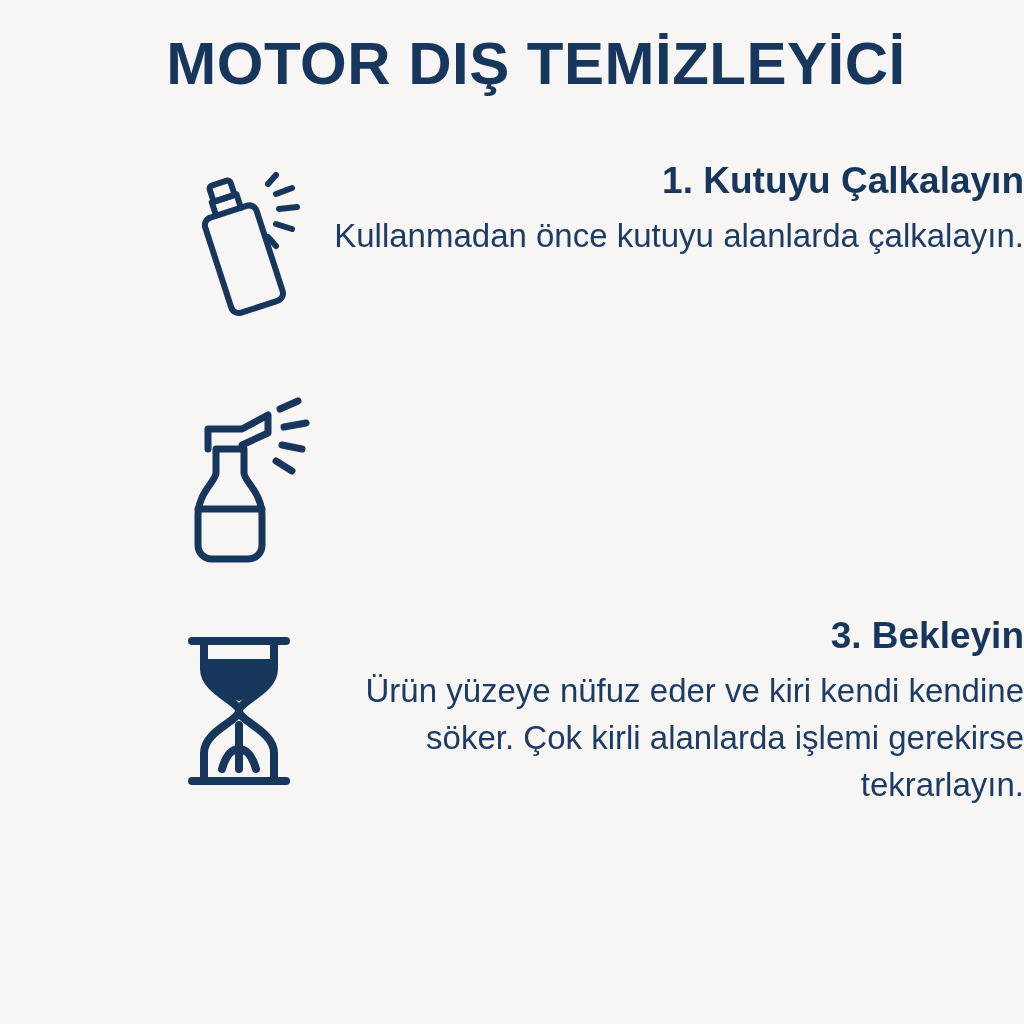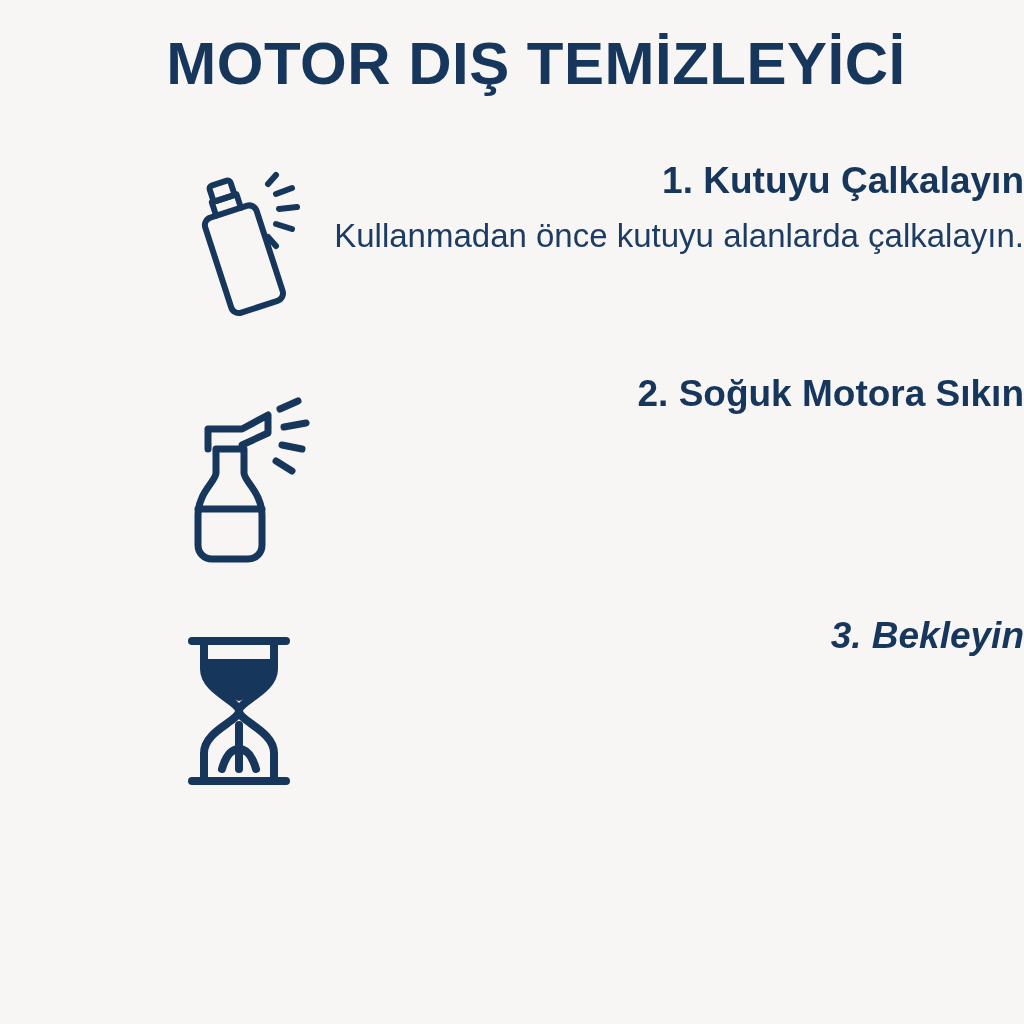--- a/index.html
+++ b/index.html
@@ -77,21 +77,21 @@
   .step-text {
     font-size: 33px;
     line-height: 47px;
     color: #1d3c63;
     margin: 0;
     font-weight: 400;
   }
 
   .step-1 .step-icon { padding-top: 4px; }
   .step-2 { margin-top: 30px; }
-  .step-3 { margin-top: 28px; font-style: italic; }
+  .step-3 { margin-top: 28px; }
   .step-2 .step-icon { padding-top: 18px; }
   .step-3 .step-icon { padding-top: 16px; }
 
   svg { display: block; }
 </style>
 </head>
 <body>
 
 <div class="page">
 
@@ -134,37 +134,37 @@
           </g>
           <g stroke="#17365c" stroke-width="7" stroke-linecap="round">
             <line x1="116" y1="20" x2="134" y2="12"></line>
             <line x1="120" y1="38" x2="142" y2="34"></line>
             <line x1="118" y1="56" x2="138" y2="60"></line>
             <line x1="112" y1="72" x2="128" y2="82"></line>
           </g>
         </svg>
       </div>
       <div class="step-body">
-        <p class="step-heading">2. Soğuk Motora Sıkın</p>
       </div>
     </div>
 
     <div class="step step-3">
       <div class="step-icon">
         <svg width="130" height="165" viewBox="0 0 130 165" aria-hidden="true">
           <g fill="none" stroke="#17365c" stroke-width="8" stroke-linejoin="round" stroke-linecap="round">
             <line x1="18" y1="12" x2="112" y2="12"></line>
             <line x1="18" y1="152" x2="112" y2="152"></line>
             <path d="M30 12 L30 40 C30 62 65 72 65 82 C65 92 30 102 30 124 L30 152"></path>
             <path d="M100 12 L100 40 C100 62 65 72 65 82 C65 92 100 102 100 124 L100 152"></path>
             <line x1="65" y1="96" x2="65" y2="140"></line>
             <path d="M48 140 C52 126 58 120 65 120 C72 120 78 126 82 140"></path>
           </g>
           <path d="M34 30 L96 30 L96 44 C96 58 74 70 65 72 C56 70 34 58 34 44 Z" fill="#17365c"></path>
         </svg>
       </div>
       <div class="step-body">
         <p class="step-heading">3. Bekleyin</p>
+        <p class="step-text">Ürün yüzeye nüfuz eder ve kiri kendi kendine söker. Çok kirli alanlarda işlemi gerekirse tekrarlayın.</p>
       </div>
     </div>
 
   </div>
 </div>
 
 </body></html>

